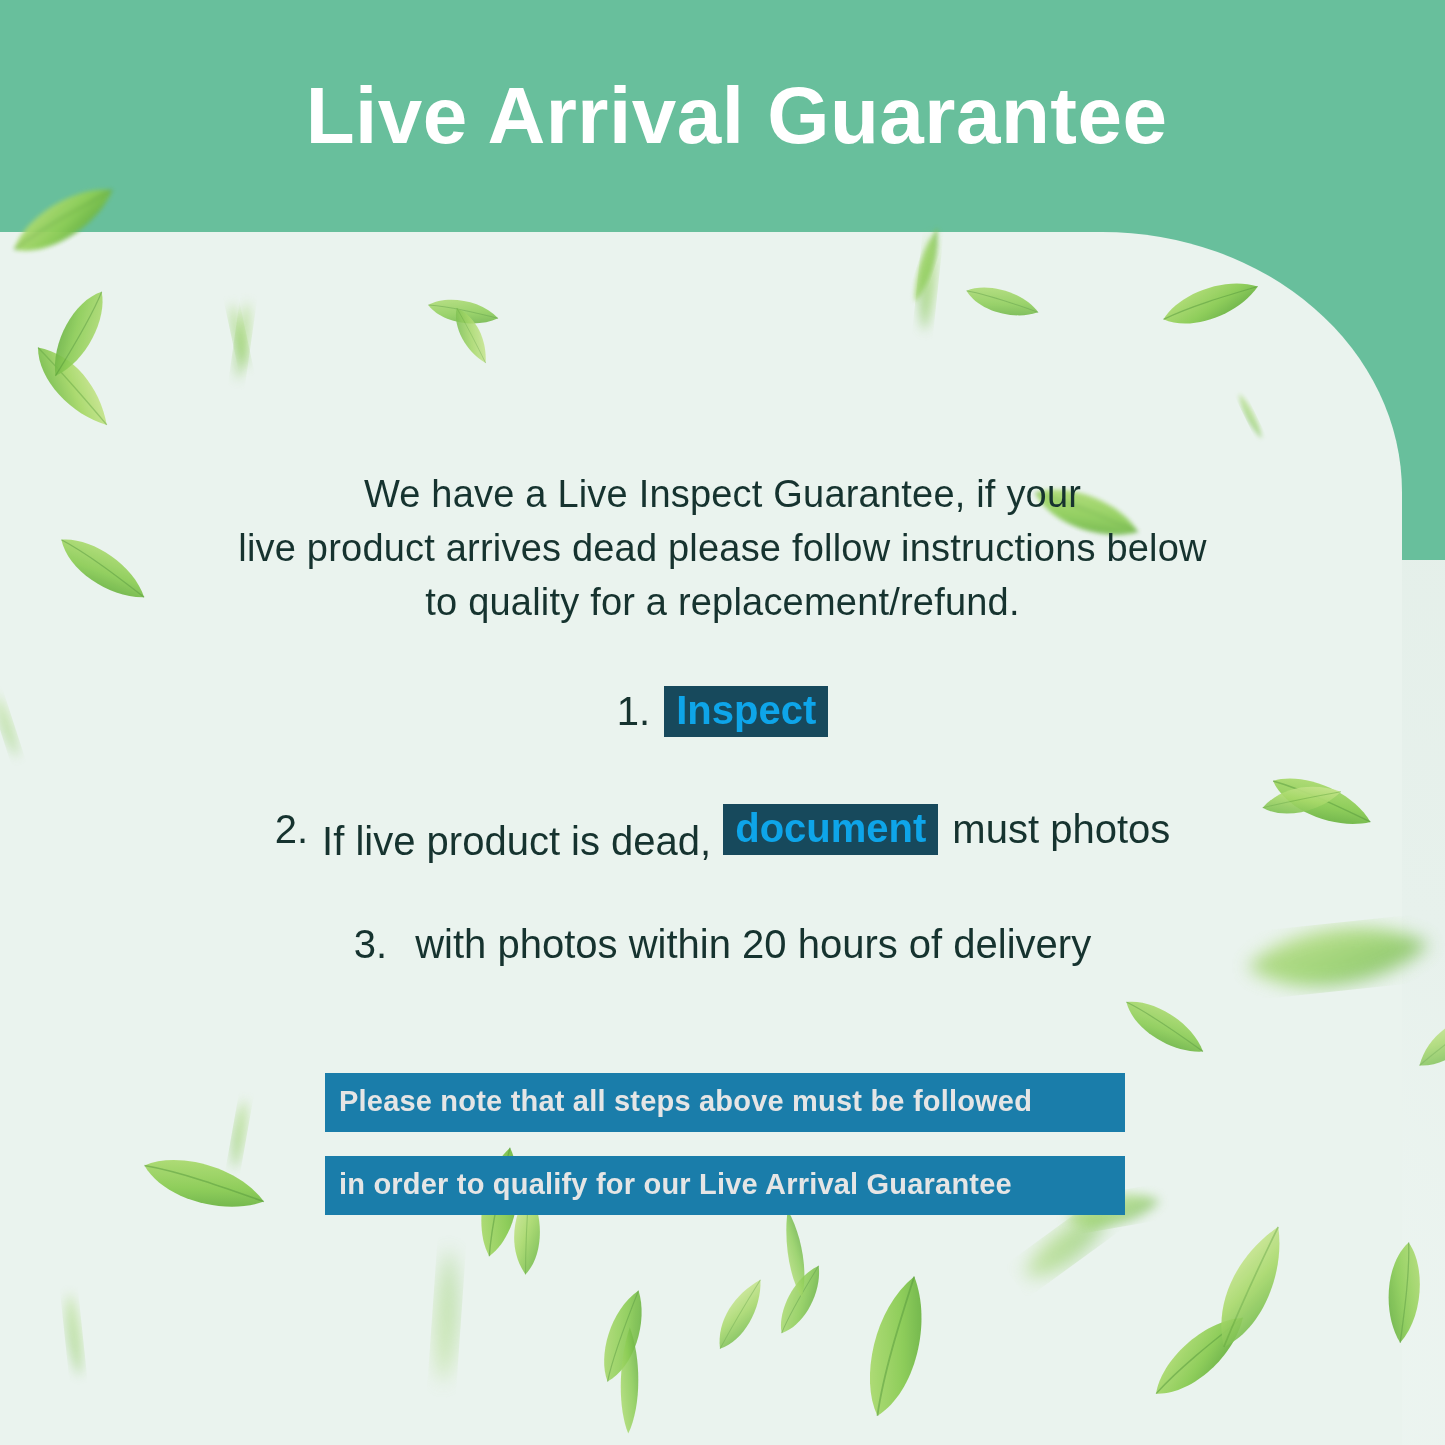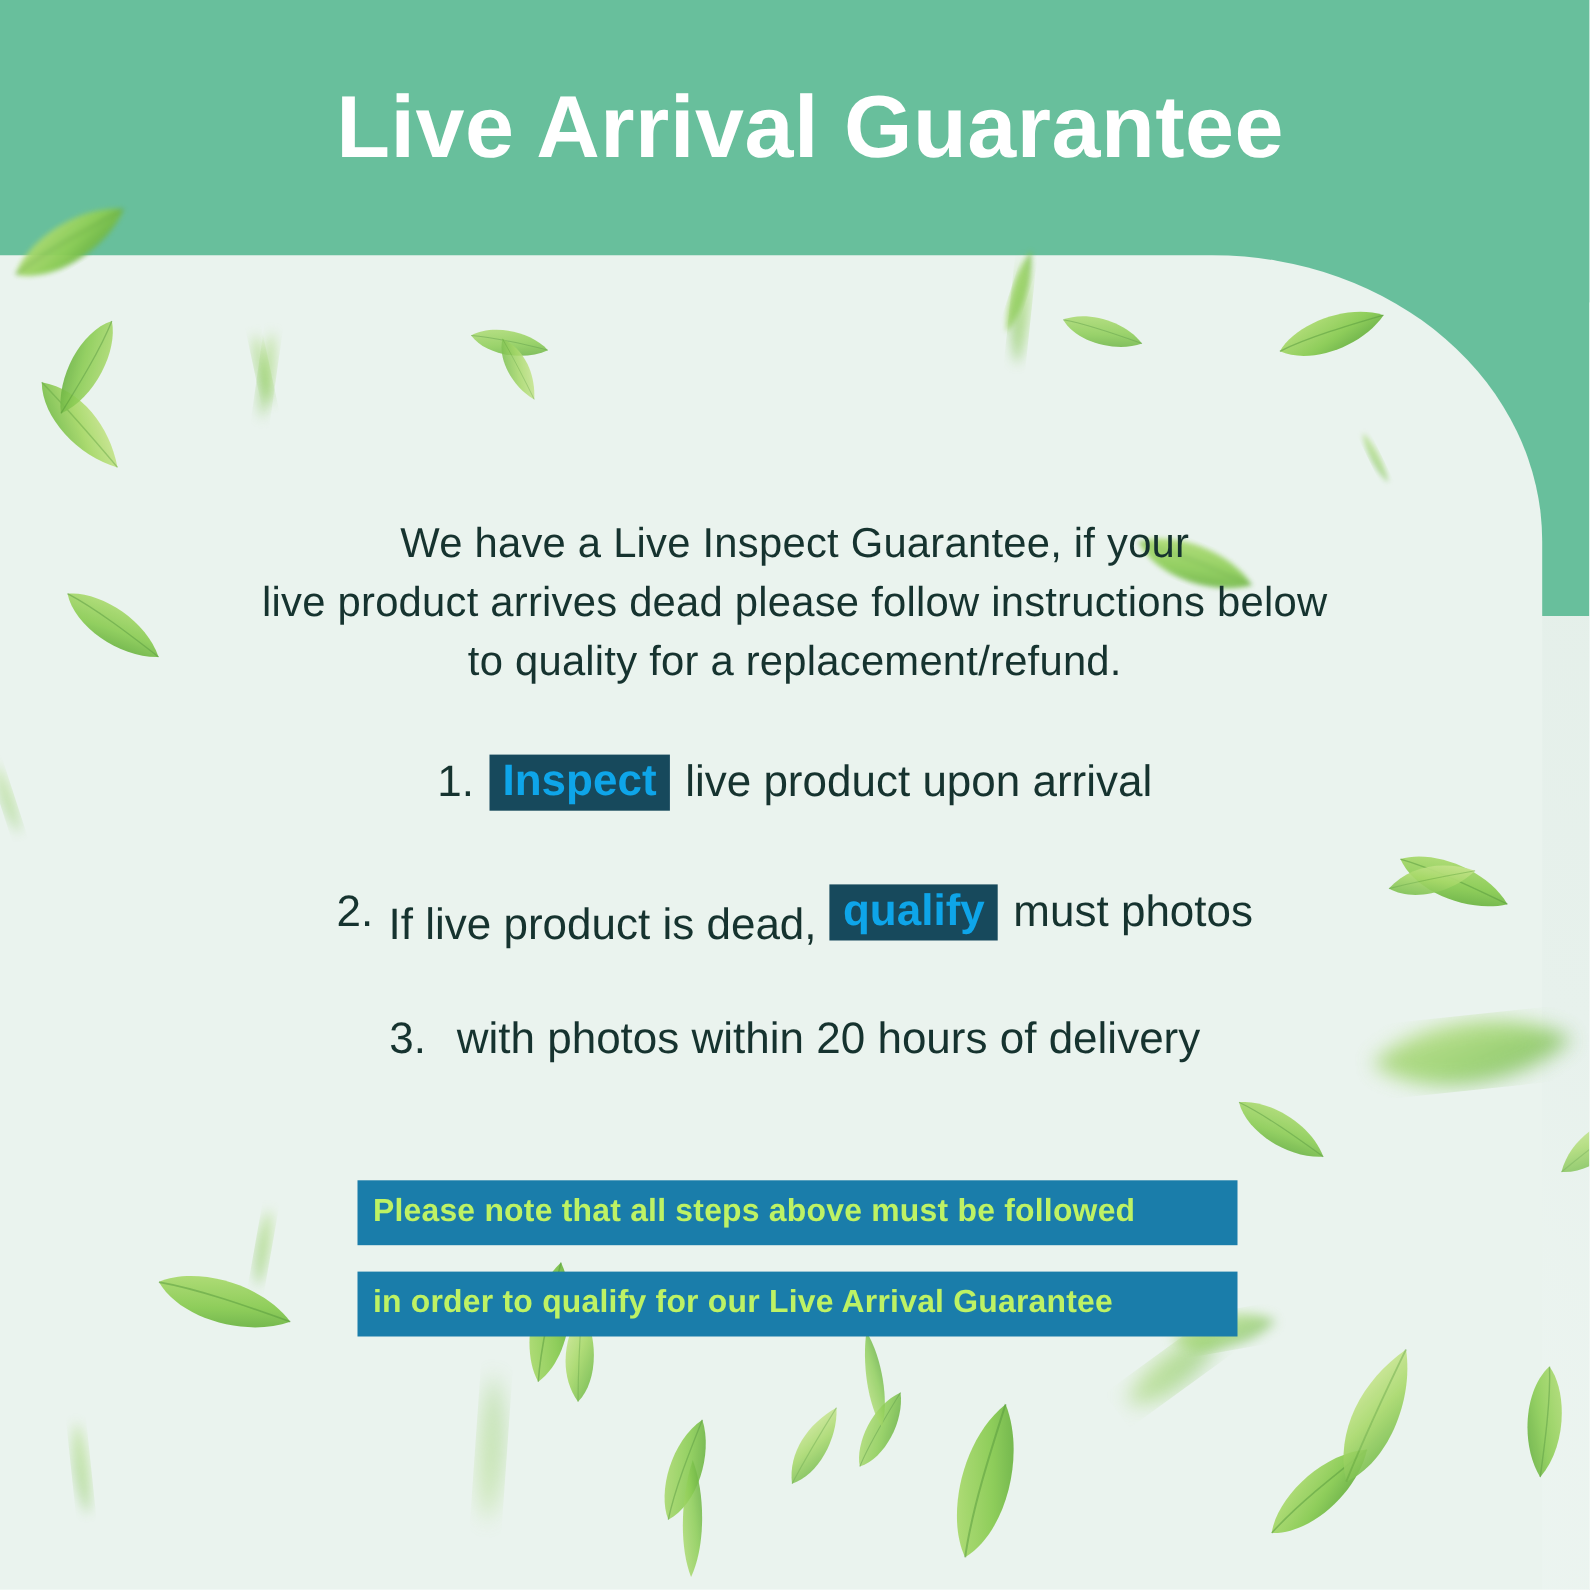--- a/index.html
+++ b/index.html
@@ -106,21 +106,21 @@
   .step-post { margin-left:14px; }
 
   
   .notes {
     position:absolute;
     left:325px; top:1073px;
     width:800px;
   }
   .note-bar {
     background:#1a7daa;
-    color:#bef264;
+    color:#e5e5e5;
     font-size:29px;
     font-weight:bold;
     letter-spacing:0.2px;
     padding:12px 14px 14px 14px;
     white-space:nowrap;
   }
   .note-bar + .note-bar { margin-top:24px; }
 </style>
 </head>
 <body>
@@ -291,27 +291,26 @@
     <div>We have a Live Inspect Guarantee, if your</div>
     <div>live product arrives dead please follow instructions below</div>
     <div>to quality for a replacement/refund.</div>
   </div>
 
   <div class="steps">
 
     <div class="step s1">
       <span class="step-num">1.</span>
       <span class="hl">Inspect</span>
-      <span class="step-post">live product upon arrival</span>
     </div>
 
     <div class="step s2">
       <span class="step-num">2.</span>
       <span class="step-pre">If live product is dead,</span>
-      <span class="hl">qualify</span>
+      <span class="hl">document</span>
       <span class="step-post">must photos</span>
     </div>
 
     <div class="step s3">
       <span class="step-num">3.</span>
       <span class="step-post">with photos within 20 hours of delivery</span>
     </div>
 
   </div>
 

